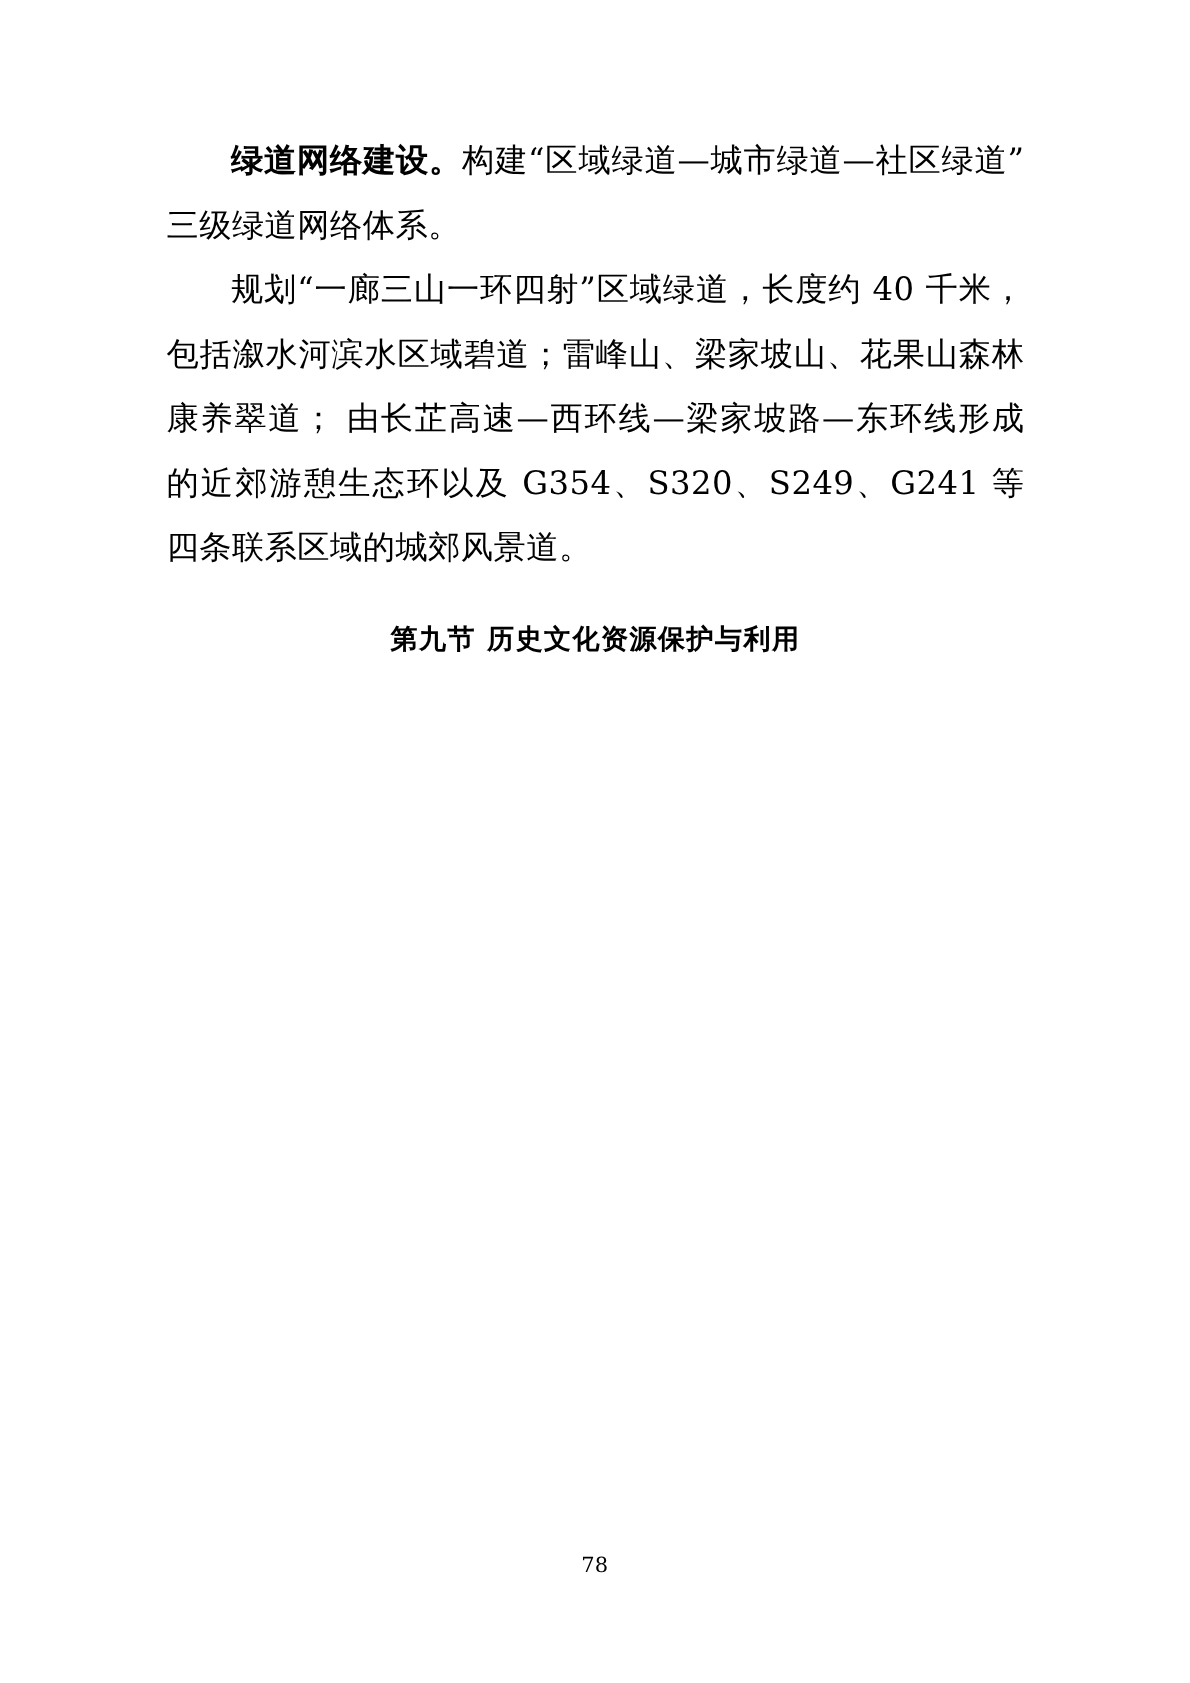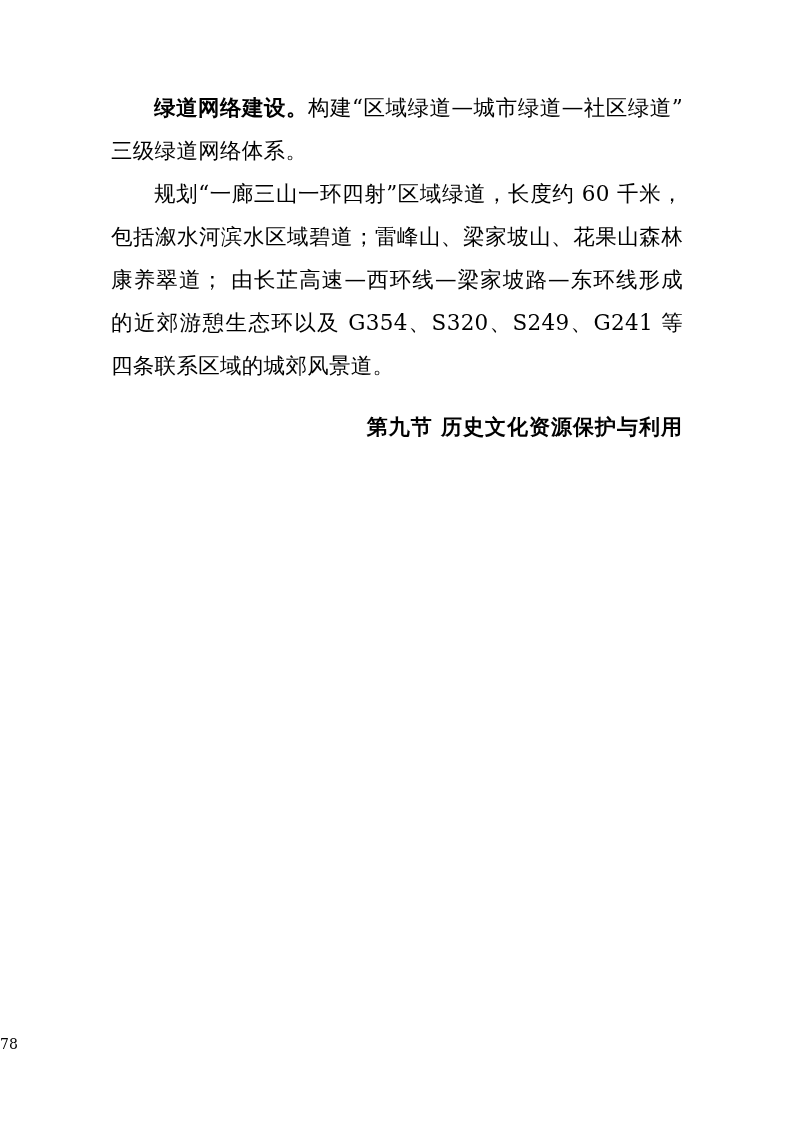--- a/index.html
+++ b/index.html
@@ -38,48 +38,49 @@
     letter-spacing: 0.3px;
   }
   .para {
     text-indent: 2em;
   }
   .bold-lead {
     font-weight: bold;
   }
   .section-title {
     margin-top: 8px;
-    text-align: right;
-    font-size: 21px;
+    text-align: center;
+    font-size: 18px;
     line-height: 43px;
     font-weight: bold;
     text-indent: 0;
     letter-spacing: 1px;
   }
   .spacer-sm { height: 10px; }
   .spacer-md { height: 18px; }
   .page-number {
     position: absolute;
     left: 0;
     top: 1036px;
     width: 793px;
+    text-align: center;
     font-size: 14px;
     font-family: "DejaVu Serif", "Liberation Serif", serif;
   }
   .u-seg { text-decoration: underline; text-underline-offset: 4px; }
 </style>
 </head>
 <body>
 
 <div class="page">
   <div class="content">
 
     <p class="para"><span class="bold-lead">绿道网络建设。</span><span>构建“区域绿道—城市绿道—社区绿道”三级绿道网络体系。</span></p>
 
-    <p class="para"><span>规划“一廊三山一环四射”区域绿道，长度约 60 千米，包括溆水河滨水区域碧道；雷峰山、梁家坡山、花果山森林康养翠道； 由长芷高速—西环线—梁家坡路—东环线形成的近郊游憩生态环以及 G354、S320、S249、G241 等四条联系区域的城郊风景道。</span></p>
+    <p class="para"><span>规划“一廊三山一环四射”区域绿道，长度约 40 千米，包括溆水河滨水区域碧道；雷峰山、梁家坡山、花果山森林康养翠道； 由长芷高速—西环线—梁家坡路—东环线形成的近郊游憩生态环以及 G354、S320、S249、G241 等四条联系区域的城郊风景道。</span></p>
 
 
 
 
     <div class="spacer-sm"></div>
 
     <p class="section-title">第九节   历史文化资源保护与利用</p>
 
     <div class="spacer-md"></div>
 

